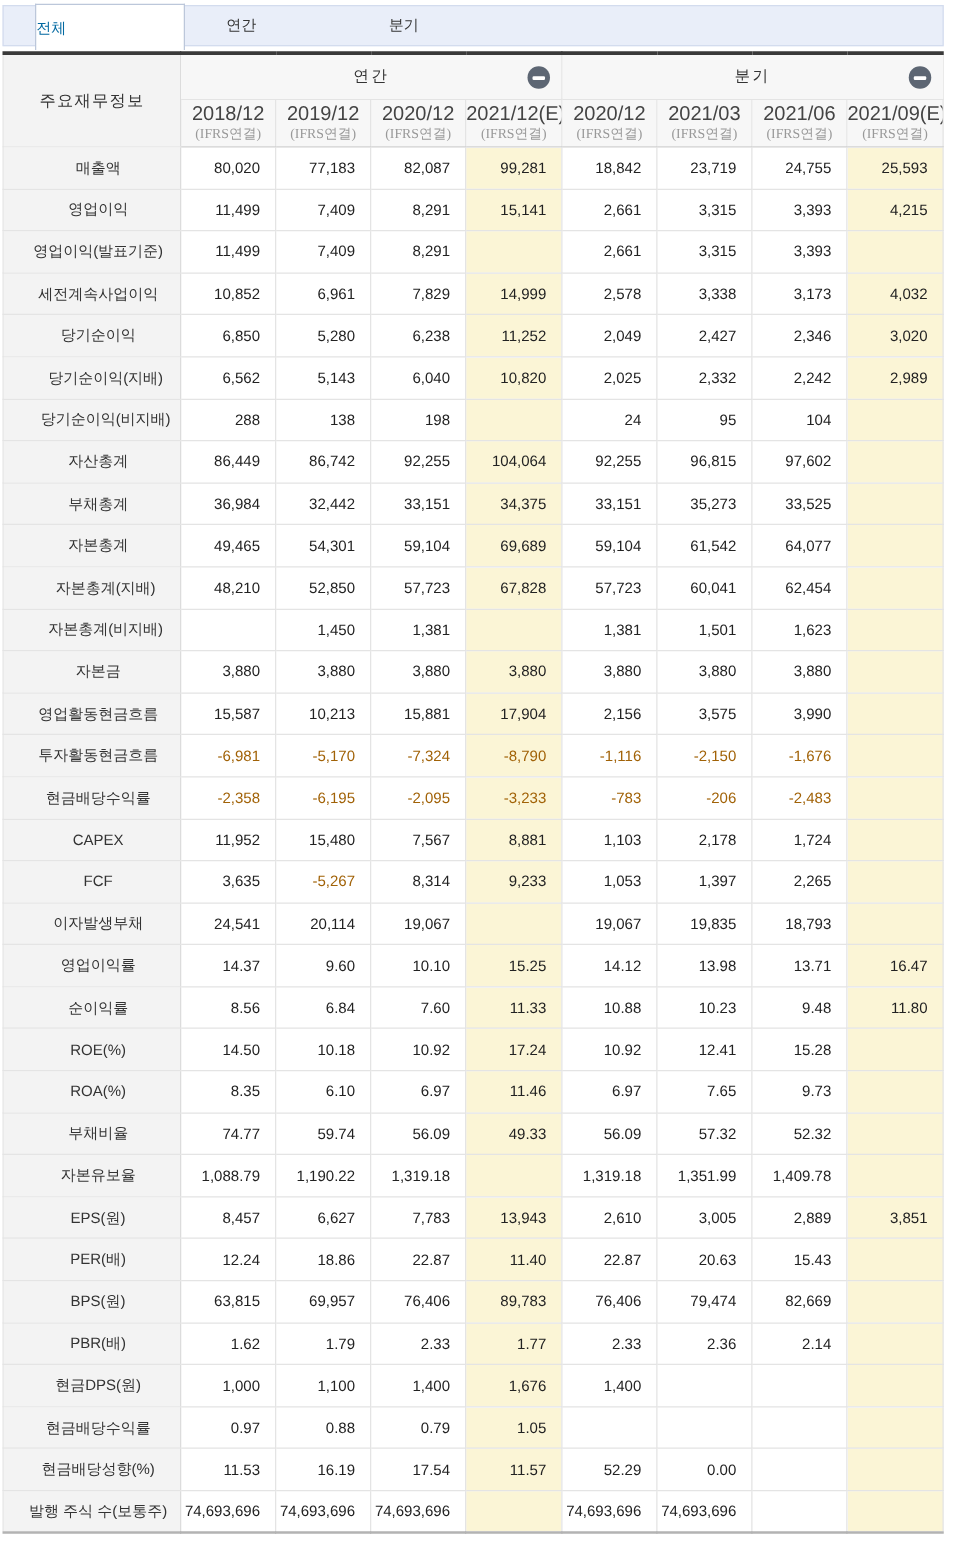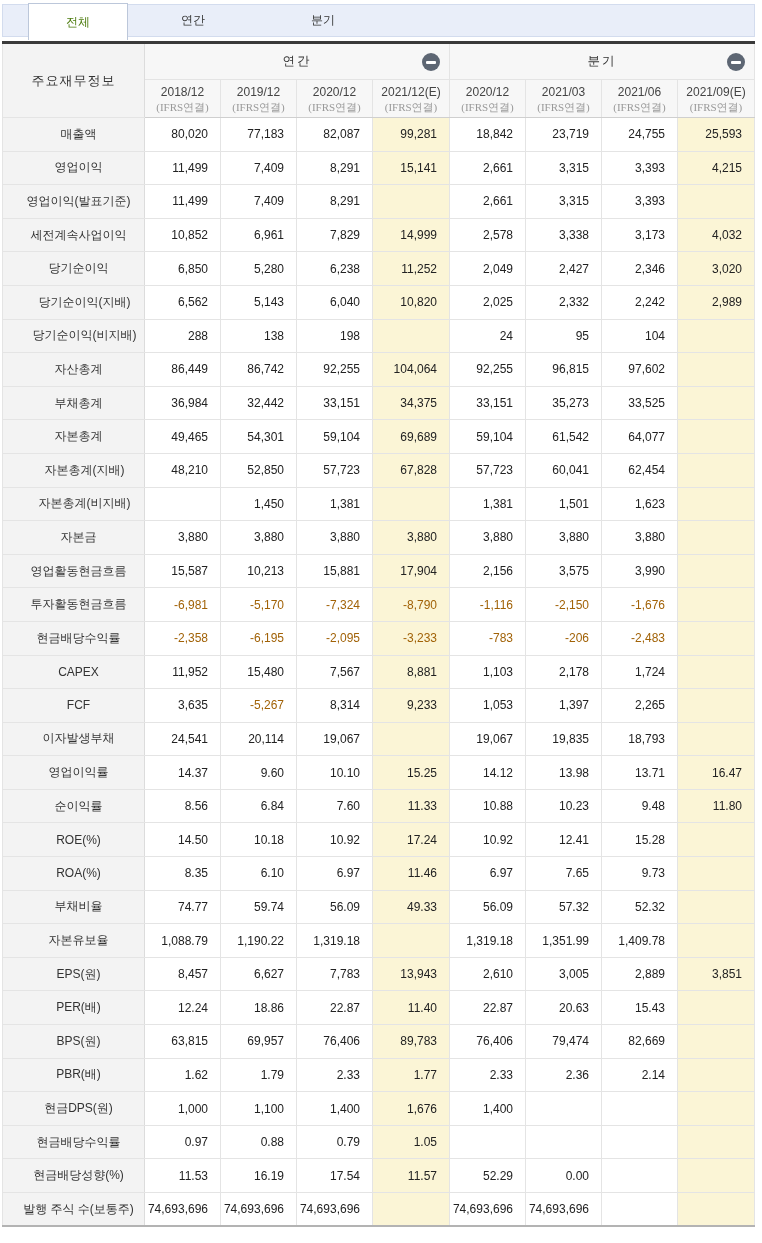--- a/index.html
+++ b/index.html
@@ -2,31 +2,31 @@
 <html><head>
 <meta charset="utf-8">
 <style>
   html,body{margin:0;padding:0;background:#fff;}
   body{width:762px;height:1243px;font-family:"Liberation Sans","DejaVu Sans",sans-serif;position:relative;}
 
   
   .tabbar{position:relative;height:41px;}
   .tabstrip{position:absolute;left:2px;top:4px;width:753px;height:33px;background:#e9eef9;border:1px solid #d3dcee;box-sizing:border-box;}
   .tab{font-size:12px;color:#333;}
-  .tab.active{position:absolute;left:28px;top:3px;width:100px;height:37px;line-height:36px;text-align:center;background:#fff;border:1px solid #bcc7da;border-bottom:none;box-sizing:border-box;z-index:2;color:#4d7c0f;}
+  .tab.active{position:absolute;left:28px;top:3px;width:120px;height:37px;line-height:36px;background:#fff;border:1px solid #bcc7da;border-bottom:none;box-sizing:border-box;z-index:2;color:#0369a1;}
   .tab.inactive{position:absolute;top:4px;height:33px;line-height:33px;width:130px;text-align:center;cursor:pointer;z-index:1;}
 
   
   table.fin{margin-left:2px;width:753px;border-collapse:collapse;table-layout:fixed;border-top:3px solid #3a3a3a;border-bottom:2px solid #b3b3b3;}
   th,td{border:1px solid #e4e4e4;font-size:12px;box-sizing:border-box;overflow:hidden;white-space:nowrap;}
   thead th{background:#f7f7f7;font-weight:normal;color:#333;}
   th.corner{background:#f3f3f3;font-size:13px;letter-spacing:1px;color:#333;}
   th.group{height:37px;position:relative;font-size:12.5px;letter-spacing:2px;}
   th.colhead{height:38px;padding:2px 0;}
-  th.colhead .period{display:block;color:#444;font-size:12px;line-height:16px;}
+  th.colhead .period{display:block;color:#444;font-size:16px;line-height:16px;}
   th.colhead .basis{display:block;color:#999;font-size:11px;line-height:14px;font-family:Liberation Serif, serif;}
   thead tr.cols th{border-bottom:1px solid #cfcfcf;}
 
   tbody td{height:33.6px;background:#fff;text-align:right;padding:0 12px 0 0;color:#222;}
   tbody td.label{background:#f3f3f3;text-align:center;padding:0 0 0 10px;color:#333;}
   tbody td.label.indent{padding-left:22px;margin-left:28px;}
   td.est{background:#fbf5d6;}
   td.neg{color:#a16207;}
   .q-first{border-left:1px solid #cbcbcb;}
   td.label,th.corner{border-right:1px solid #dcdcdc;}

